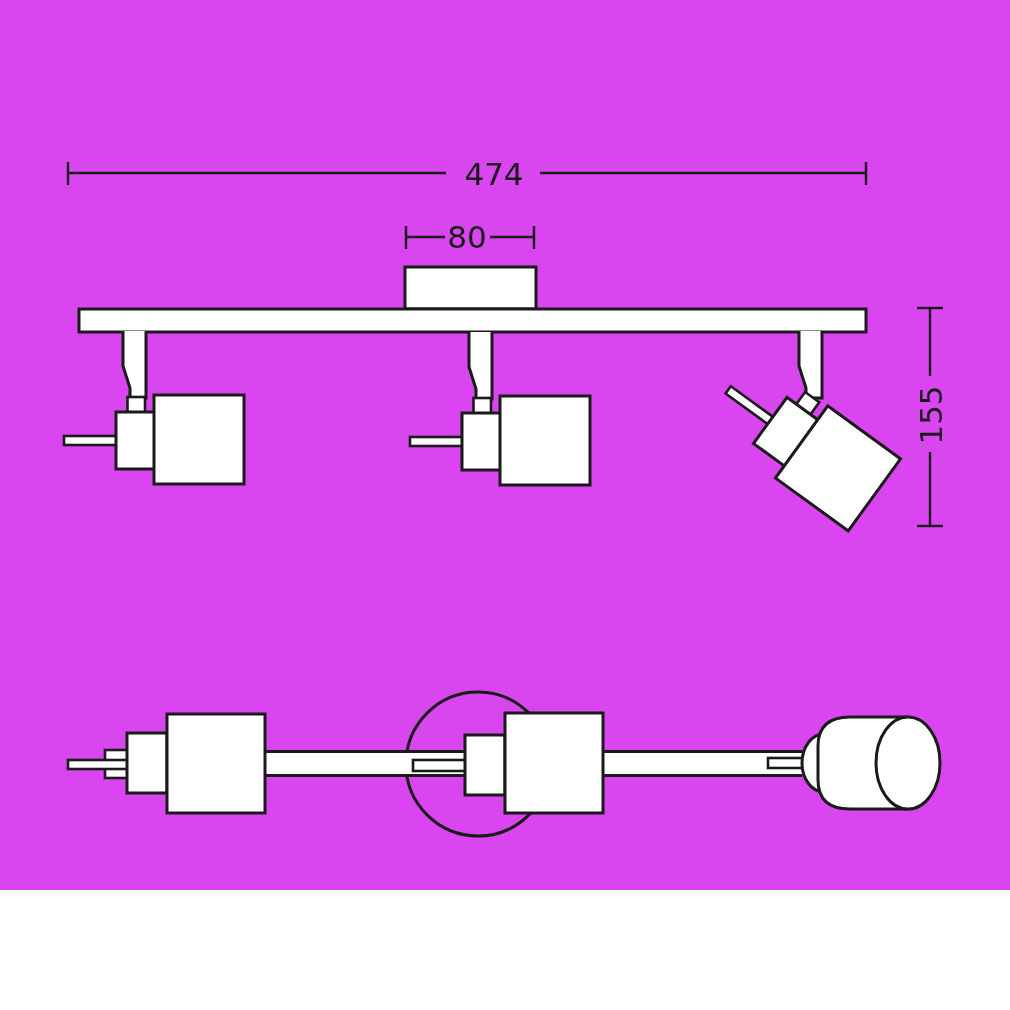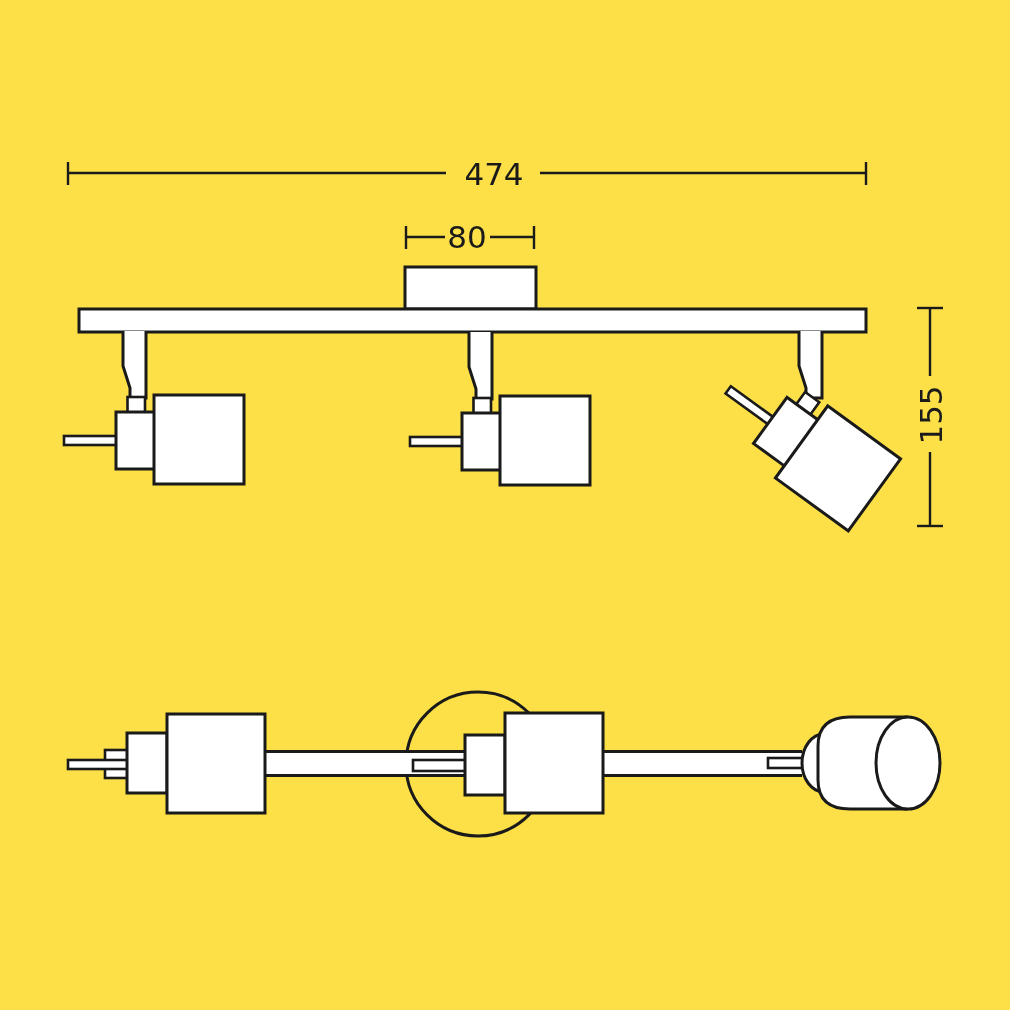--- a/index.html
+++ b/index.html
@@ -3,22 +3,22 @@
 <meta charset="utf-8">
 <style>
   html, body {
     margin: 0;
     padding: 0;
     background: #ffffff;
   }
   .stage {
     position: relative;
     width: 1010px;
-    height: 1010px;
-    background: #fde047;
+    height: 890px;
+    background: #d946ef;
     font-family: "DejaVu Sans", sans-serif;
   }
   svg { display: block; }
   text {
     font-family: "DejaVu Sans", sans-serif;
     font-size: 31px;
     fill: #1a1a1a;
   }
 </style>
 </head>

